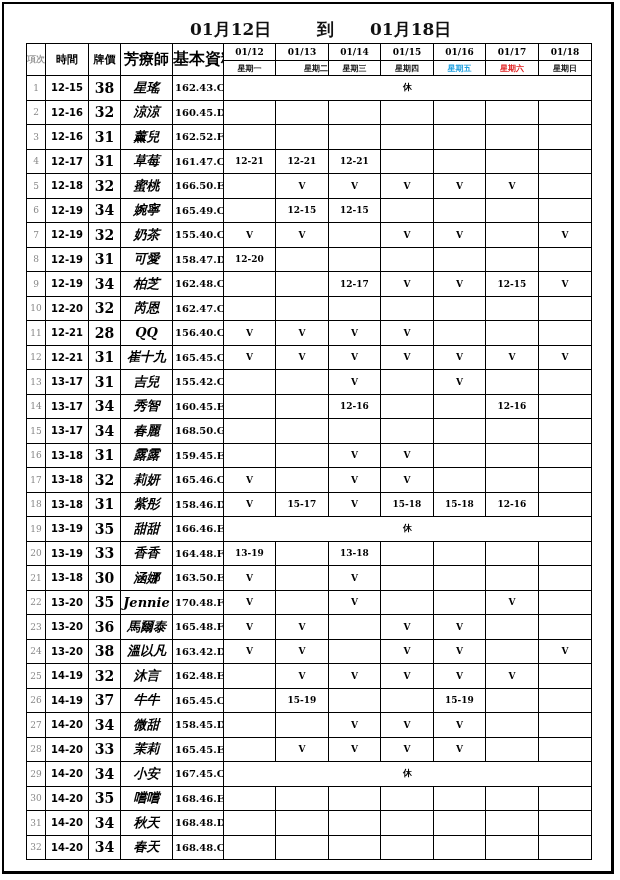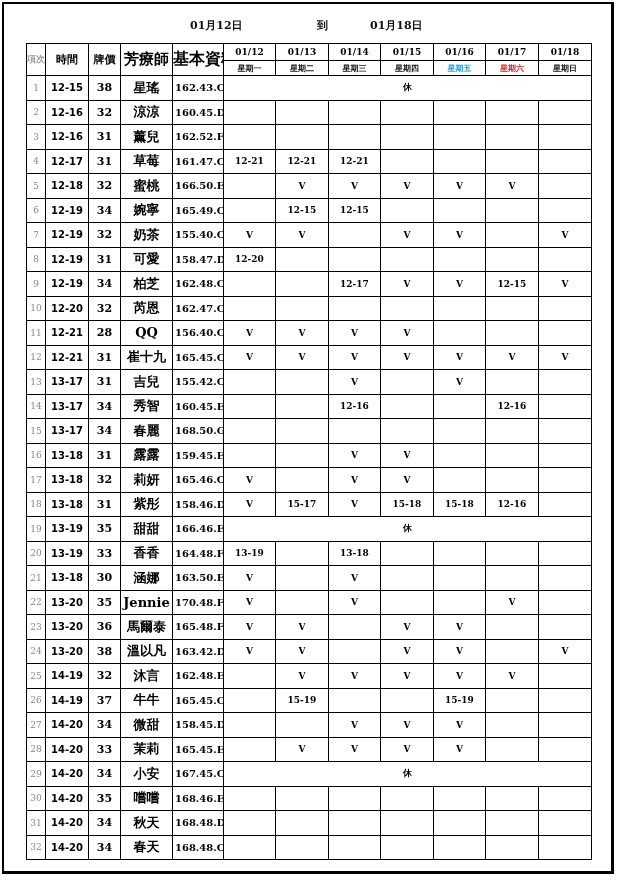--- a/index.html
+++ b/index.html
@@ -1,33 +1,33 @@
 <!DOCTYPE html>
 <html><head>
 <meta charset="utf-8">
 <style>
   html, body { margin: 0; padding: 0; background: #ffffff; }
   body { width: 620px; height: 880px; position: relative; overflow: hidden; font-family: "DejaVu Serif", serif; }
   .frame { position: absolute; left: 2px; top: 2px; width: 612px; height: 872px; border: 2px solid #000; border-right-width: 3px; border-bottom-width: 3px; box-sizing: border-box; }
-  .title { position: absolute; top: 18px; left: 0; width: 620px; height: 24px; font-weight: bold; font-size: 11px; color: #111; }
+  .title { position: absolute; top: 18px; left: 0; width: 620px; height: 24px; font-weight: bold; font-size: 17px; color: #111; }
   .title span { position: absolute; top: 0; white-space: nowrap; }
   table { position: absolute; left: 26px; top: 43px; border-collapse: collapse; table-layout: fixed; width: 565px; }
   td, th { border: 1px solid #000; padding: 0; text-align: center; vertical-align: middle; overflow: hidden; white-space: nowrap; }
   th { font-weight: bold; }
   .h-idx { font-size: 9px; color: #999; font-weight: bold; }
   .h-main { font-size: 11px; }
   .h-name { font-size: 15px; }
   .h-info { font-size: 16px; }
   .h-date { font-size: 9px; height: 16px; }
   .h-dow { font-size: 8px; height: 14px; }
   tr.data td { height: 23.5px; }
   .c-idx { font-size: 9px; color: #888; }
   .c-time { font-size: 10px; font-weight: bold; font-family: "DejaVu Sans", sans-serif; text-align: left; padding-left: 5px; }
-  .c-price { font-size: 11px; font-weight: bold; }
-  .c-name { font-size: 13px; font-weight: bold; }
+  .c-price { font-size: 14px; font-weight: bold; }
+  .c-name { font-size: 13px; font-weight: bold; font-style: italic; }
   .c-info { font-size: 10px; font-weight: bold; text-align: left; padding-left: 2px; }
   .c-day { font-size: 9px; font-weight: bold; }
   .c-rest { font-size: 9px; font-weight: bold; }
 </style>
 </head>
 <body>
 
 <div class="frame"></div>
 
 <div class="title">
@@ -61,21 +61,21 @@
       <th class="h-date">01/12</th>
       <th class="h-date">01/13</th>
       <th class="h-date">01/14</th>
       <th class="h-date">01/15</th>
       <th class="h-date">01/16</th>
       <th class="h-date">01/17</th>
       <th class="h-date">01/18</th>
     </tr>
     <tr>
       <th class="h-dow" style="color: rgb(17, 17, 17);">星期一</th>
-      <th class="h-dow" style="color: rgb(17, 17, 17);">星期二</th>
+      <th class="h-dow" style="color: rgb(17, 17, 17); text-align: right;">星期二</th>
       <th class="h-dow" style="color: rgb(17, 17, 17);">星期三</th>
       <th class="h-dow" style="color: rgb(17, 17, 17); border-radius: 7px;">星期四</th>
       <th class="h-dow" style="color: rgb(31, 160, 224);">星期五</th>
       <th class="h-dow" style="color: rgb(224, 32, 32);">星期六</th>
       <th class="h-dow" style="color: rgb(17, 17, 17);">星期日</th>
     </tr>
   </thead>
   <tbody id="tbody">
       <tr class="data">
         <td class="c-idx">1</td>

